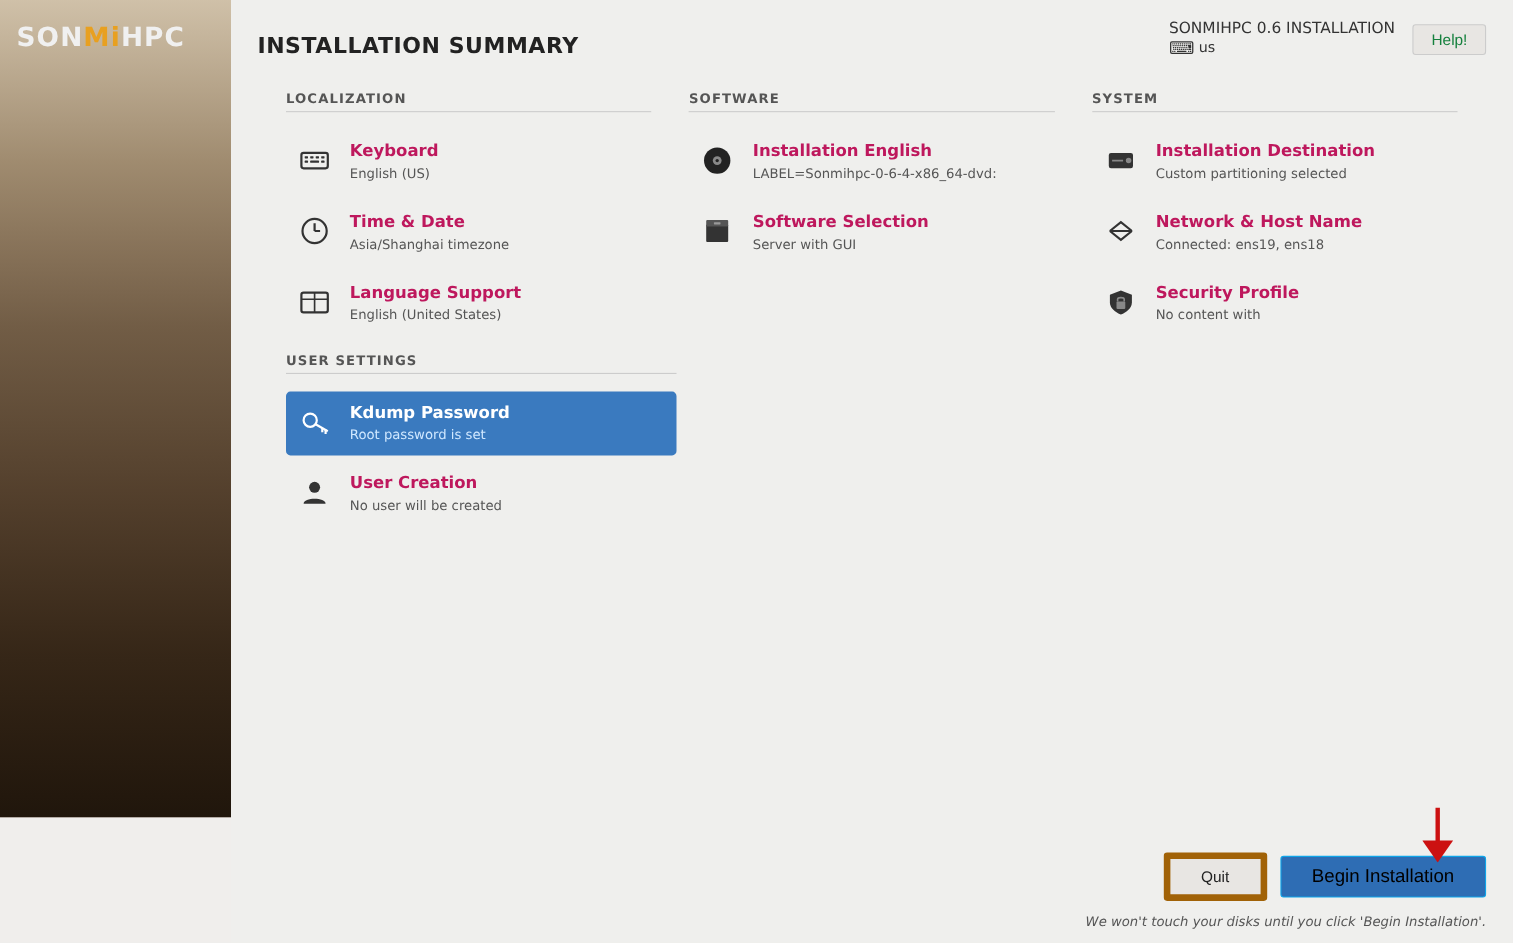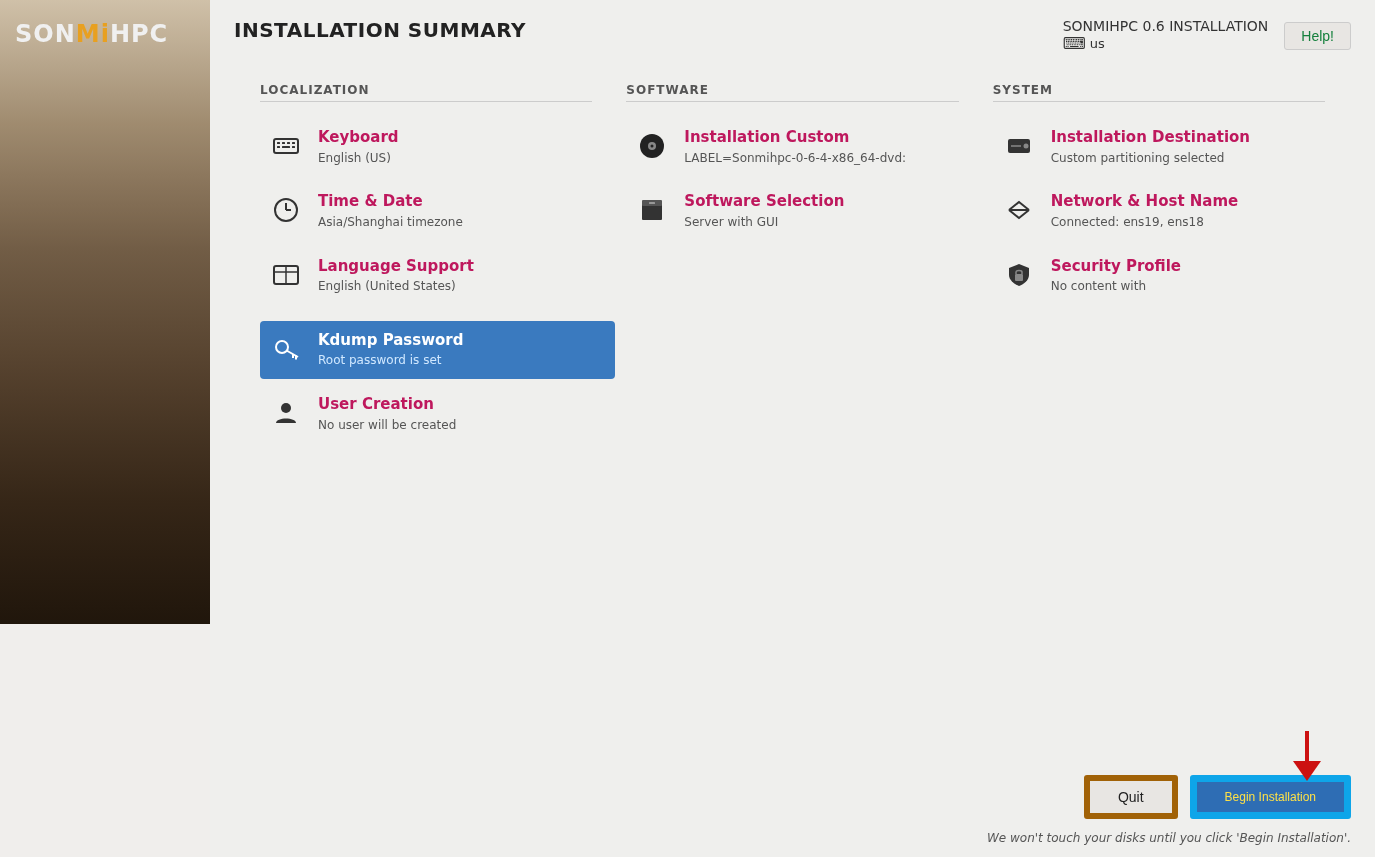--- a/index.html
+++ b/index.html
@@ -9,21 +9,21 @@
       font-family: 'DejaVu Sans', Arial, sans-serif;
       background: #f0eeec;
       display: flex;
       overflow: hidden;
     }
 
     
     .sidebar {
       width: 210px;
       min-width: 210px;
-      height: 624px;
+      height: 743px;
       background: linear-gradient(180deg, #b8a898 0%, #8a7060 30%, #6b5848 60%, #4a3828 100%);
       position: relative;
       overflow: hidden;
     }
     .sidebar-bg {
       position: absolute;
       top: 0; left: 0; right: 0; bottom: 0;
       background: 
         linear-gradient(180deg, 
           rgba(210,195,170,0.9) 0%, 
@@ -54,21 +54,21 @@
       flex: 1;
       background: #efefed;
       display: flex;
       flex-direction: column;
     }
 
     
     .header {
       display: flex;
       justify-content: space-between;
-      align-items: flex-start;
+      align-items: flex-end;
       padding: 18px 24px 10px 24px;
       background: #efefed;
     }
     .header-title {
       font-size: 20px;
       font-weight: bold;
       color: #222;
       letter-spacing: 0.5px;
     }
     .header-right {
@@ -193,26 +193,26 @@
       background: #e8e6e3;
       border: 6px solid #a16207;
       border-radius: 3px;
       padding: 8px 28px;
       font-size: 14px;
       cursor: pointer;
       color: #222;
     }
     .begin-button {
       background: #2e6db4;
-      border: 7px solid #0ea5e9;
+      border: 1px solid #0ea5e9;
       border-radius: 3px;
       padding: 8px 28px;
-      font-size: 12px;
+      font-size: 17px;
       cursor: pointer;
-      color: #fde047;
+      color: #000000;
       font-weight: 500;
     }
     .bottom-note {
       font-size: 12px;
       color: #555;
       font-style: italic;
     }
 
     
     .icon-svg {
@@ -307,21 +307,21 @@
 
         <div class="menu-item">
           <div class="item-icon">
             <svg class="icon-svg" viewBox="0 0 28 28" fill="currentColor">
               <circle cx="14" cy="14" r="12" fill="#222"></circle>
               <circle cx="14" cy="14" r="4" fill="#888"></circle>
               <circle cx="14" cy="14" r="1.5" fill="#222"></circle>
             </svg>
           </div>
           <div class="item-text">
-            <div class="item-title">Installation Custom</div>
+            <div class="item-title">Installation English</div>
             <div class="item-subtitle">LABEL=Sonmihpc-0-6-4-x86_64-dvd:</div>
           </div>
         </div>
 
         <div class="menu-item">
           <div class="item-icon">
             <svg class="icon-svg" viewBox="0 0 28 28" fill="currentColor">
               <rect x="4" y="8" width="20" height="16" rx="1" fill="#333"></rect>
               <rect x="4" y="4" width="20" height="6" rx="1" fill="#555"></rect>
               <rect x="11" y="6" width="6" height="2" rx="0.5" fill="#999"></rect>
@@ -377,20 +377,21 @@
           <div class="item-text">
             <div class="item-title">Security Profile</div>
             <div class="item-subtitle">No content with</div>
           </div>
         </div>
       </div>
     </div>
 
     <div style="display:grid; grid-template-columns: 1fr 2fr; margin-top: 10px; padding: 0 10px;">
       <div>
+        <div class="section-heading">USER SETTINGS</div>
 
         <div class="menu-item highlighted">
           <div class="item-icon">
             <svg class="icon-svg" viewBox="0 0 28 28" fill="white">
               <circle cx="10" cy="12" r="6" fill="none" stroke="white" stroke-width="2"></circle>
               <line x1="14.5" y1="15.5" x2="26" y2="22" stroke="white" stroke-width="2"></line>
               <line x1="21" y1="19" x2="21" y2="23" stroke="white" stroke-width="2"></line>
               <line x1="24" y1="20.5" x2="24" y2="24.5" stroke="white" stroke-width="2"></line>
             </svg>
           </div>

